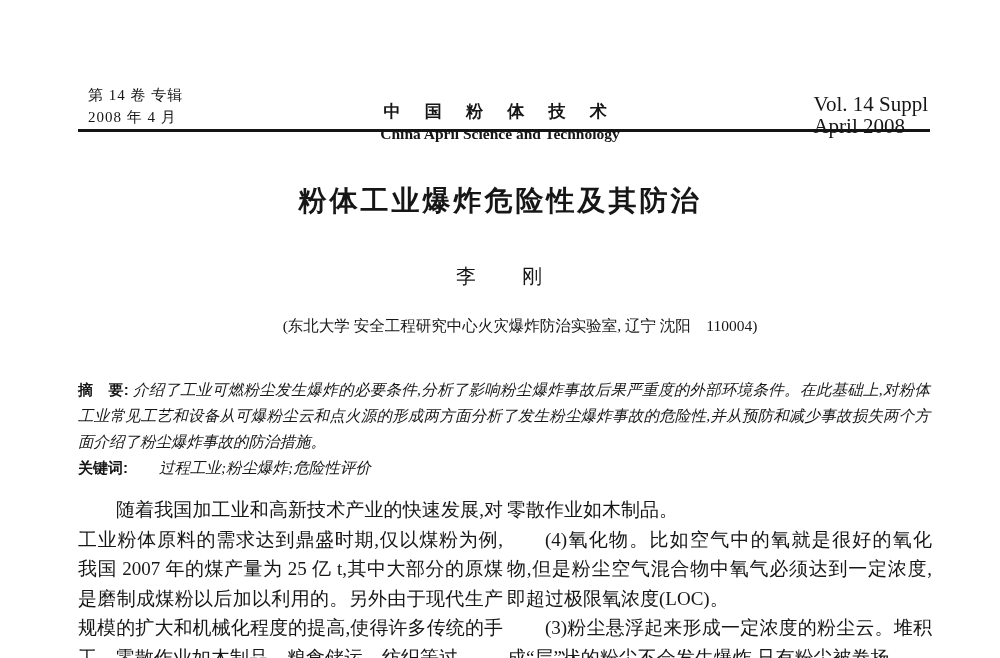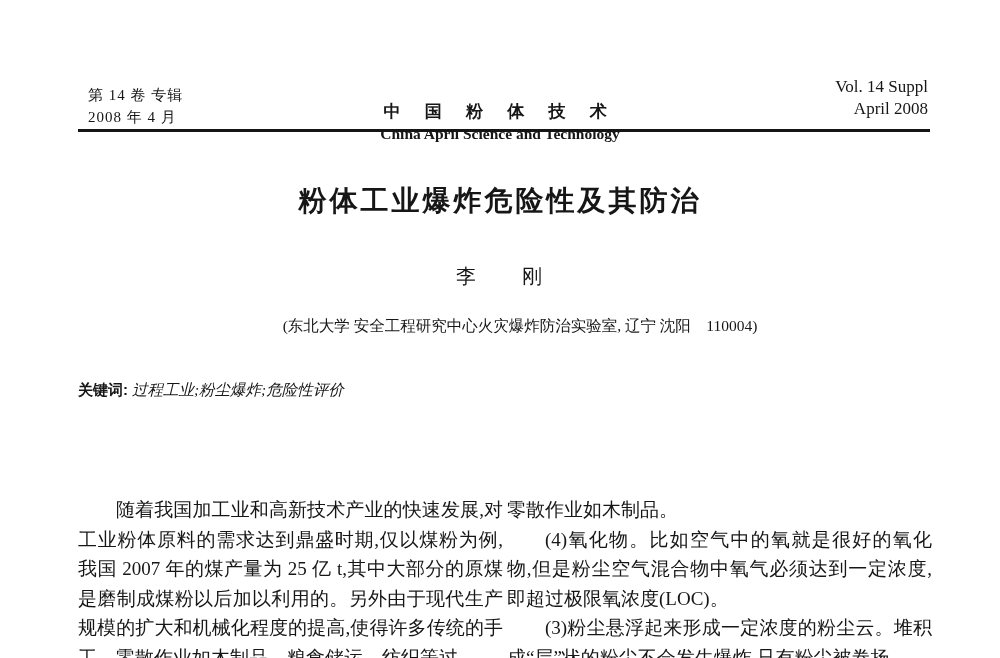--- a/index.html
+++ b/index.html
@@ -24,22 +24,22 @@
     margin-top: 19px;
   }
   .hdr-center .cn {
     font-size: 17px; font-weight: bold; letter-spacing: 10px; line-height: 22px;
   }
   .hdr-center .en {
     font-size: 15.5px; font-weight: bold; line-height: 21px;
     font-family: "Liberation Serif", serif;
   }
   .hdr-right {
-    position: absolute; right: 72px; top: 76px;
-    text-align: right; font-size: 17px; line-height: 22px;
+    position: absolute; right: 72px; top: 93px;
+    text-align: left; font-size: 21px; line-height: 22px;
   }
   .hdr-rule {
     position: absolute; left: 78px; right: 70px; top: 129px;
     height: 3px; background: #151515; border: none;
   }
   
   .art-title {
     position: absolute; left: 0; right: 0; top: 182px;
     text-align: center; font-size: 28px; font-weight: bold; letter-spacing: 3px;
   }
@@ -56,21 +56,21 @@
     position: absolute; left: 78px; width: 852px; top: 377px;
     font-size: 15.5px; line-height: 26px; text-align: justify;
   }
   .abstract-block .abs-text { font-style: italic; }
   .abs-label, .kw-label {
     font-weight: bold; font-style: normal;
     font-family: "Liberation Sans", sans-serif;
     font-size: 15px;
   }
   .kw-line { text-align: left; }
-  .kw-text { font-style: italic; }
+  .kw-text { font-style: italic; margin-left: 27px; }
   
   .col {
     position: absolute; top: 495px; width: 425px;
     font-size: 19px; line-height: 29.5px; text-align: justify;
   }
   .col-left  { left: 78px; }
   .col-right { left: 507px; }
   .col p { margin: 0; }
   .col p.indent { text-indent: 2em; }
 </style>
@@ -94,20 +94,24 @@
     <div>April 2008</div>
   </div>
 
   <div class="hdr-rule"></div>
 
   <div class="art-title">粉体工业爆炸危险性及其防治</div>
   <div class="art-author">李　　刚</div>
   <div class="art-affil">(东北大学 安全工程研究中心火灾爆炸防治实验室, 辽宁 沈阳　110004)</div>
 
   <div class="abstract-block">
+    <div>
+      <span class="abs-label">摘　要:</span>
+      <span class="abs-text">介绍了工业可燃粉尘发生爆炸的必要条件,分析了影响粉尘爆炸事故后果严重度的外部环境条件。在此基础上,对粉体工业常见工艺和设备从可爆粉尘云和点火源的形成两方面分析了发生粉尘爆炸事故的危险性,并从预防和减少事故损失两个方面介绍了粉尘爆炸事故的防治措施。</span>
+    </div>
     <div class="kw-line">
       <span class="kw-label">关键词:</span>
       <span class="kw-text">过程工业;粉尘爆炸;危险性评价</span>
     </div>
   </div>
 
   <div class="col col-left">
     <p class="indent">随着我国加工业和高新技术产业的快速发展,对工业粉体原料的需求达到鼎盛时期,仅以煤粉为例,我国 2007 年的煤产量为 25 亿 t,其中大部分的原煤是磨制成煤粉以后加以利用的。另外由于现代生产规模的扩大和机械化程度的提高,使得许多传统的手工、零散作业如木制品、粮食储运、纺织等过</p>
   </div>
 

